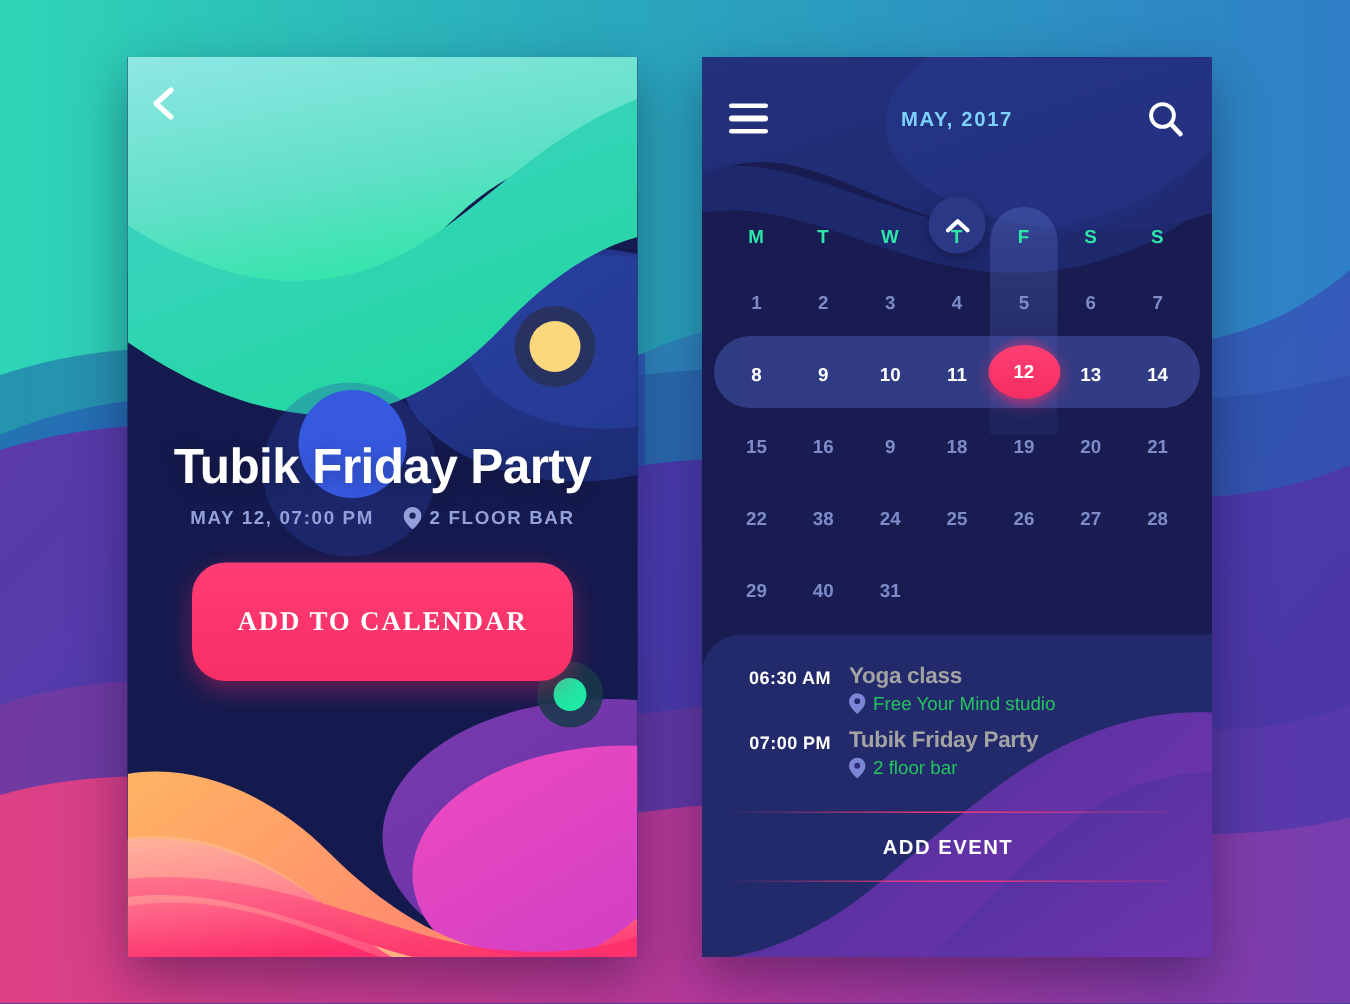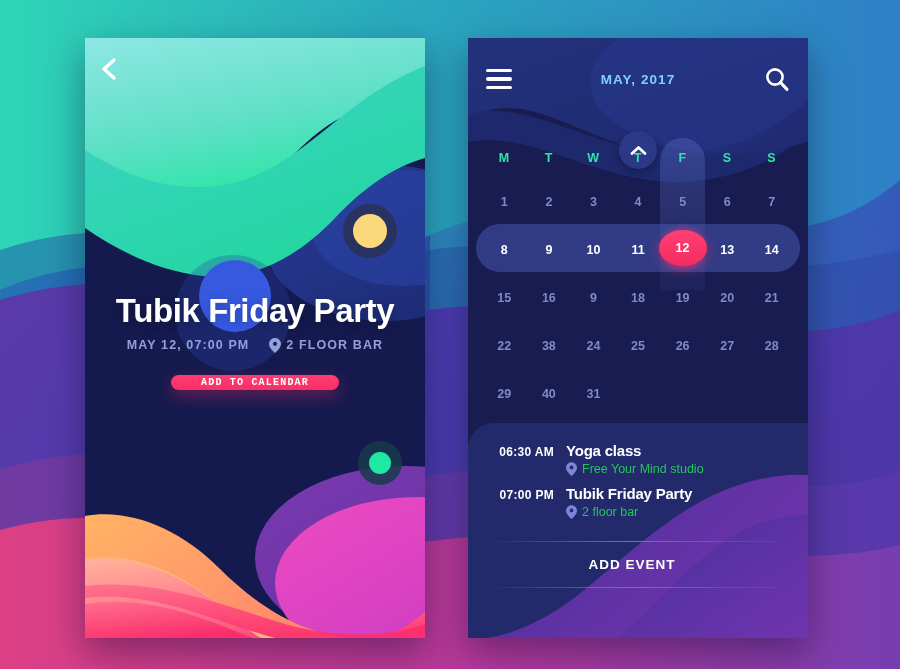--- a/index.html
+++ b/index.html
@@ -46,23 +46,23 @@
     margin-top:9px;
     display:flex; justify-content:center; gap:20px;
     font-size:12.5px; font-weight:bold; letter-spacing:1.1px;
     color:#93a0da;
   }
   .hero-meta .pin-wrap { display:flex; align-items:center; gap:5px; }
   .hero-cta {
     margin:22px auto 0; display:block;
     background:linear-gradient(180deg,#ff3c73 0%,#f72f66 100%);
     border:none; border-radius:22px;
-    color:#fff; font-family:Liberation Mono, monospace;
-    font-size:10px; font-weight:bold; letter-spacing:1.2px;
-    padding:2px 30px; cursor:pointer;
+    color:#fff; font-family:Liberation Serif, serif;
+    font-size:18px; font-weight:bold; letter-spacing:1.2px;
+    padding:29px 30px; cursor:pointer;
     box-shadow:0 6px 16px rgba(245,40,100,.38);
   }
 
   
   .cal-top { position:absolute; inset:0; z-index:5; }
 
   .cal-header {
     position:absolute; left:0; right:0; top:24px; height:34px;
     display:flex; align-items:center; padding:0 18px;
   }
@@ -140,21 +140,21 @@
   }
   .events .wave { position:absolute; inset:0; width:340px; height:215px; }
   .ev-list { position:absolute; left:0; right:17px; top:0; z-index:3; padding:14px 16px 0; }
   .ev-row { display:flex; align-items:flex-start; padding:5px 0 4px; }
   .ev-time {
     width:82px; flex:none; text-align:right; padding-right:12px;
     color:#ffffff; font-size:12px; font-weight:bold; letter-spacing:.3px;
     padding-top:3px;
   }
   .ev-body { flex:1; }
-  .ev-title { color:#ffffff; font-size:15px; font-weight:bold; letter-spacing:-.2px; }
+  .ev-title { color:#a3a3a3; font-size:15px; font-weight:bold; letter-spacing:-.2px; }
   .ev-loc {
     margin-top:3px; display:flex; align-items:center; gap:5px;
     color:#22c55e; font-size:12.5px;
   }
   .add-event {
     position:absolute; left:18px; right:30px; top:118px; z-index:3;
     text-align:center; color:#fff;
     font-size:13.5px; font-weight:bold; letter-spacing:1px;
     padding:15px 0;
     border-top:1px solid transparent; border-bottom:1px solid transparent;

